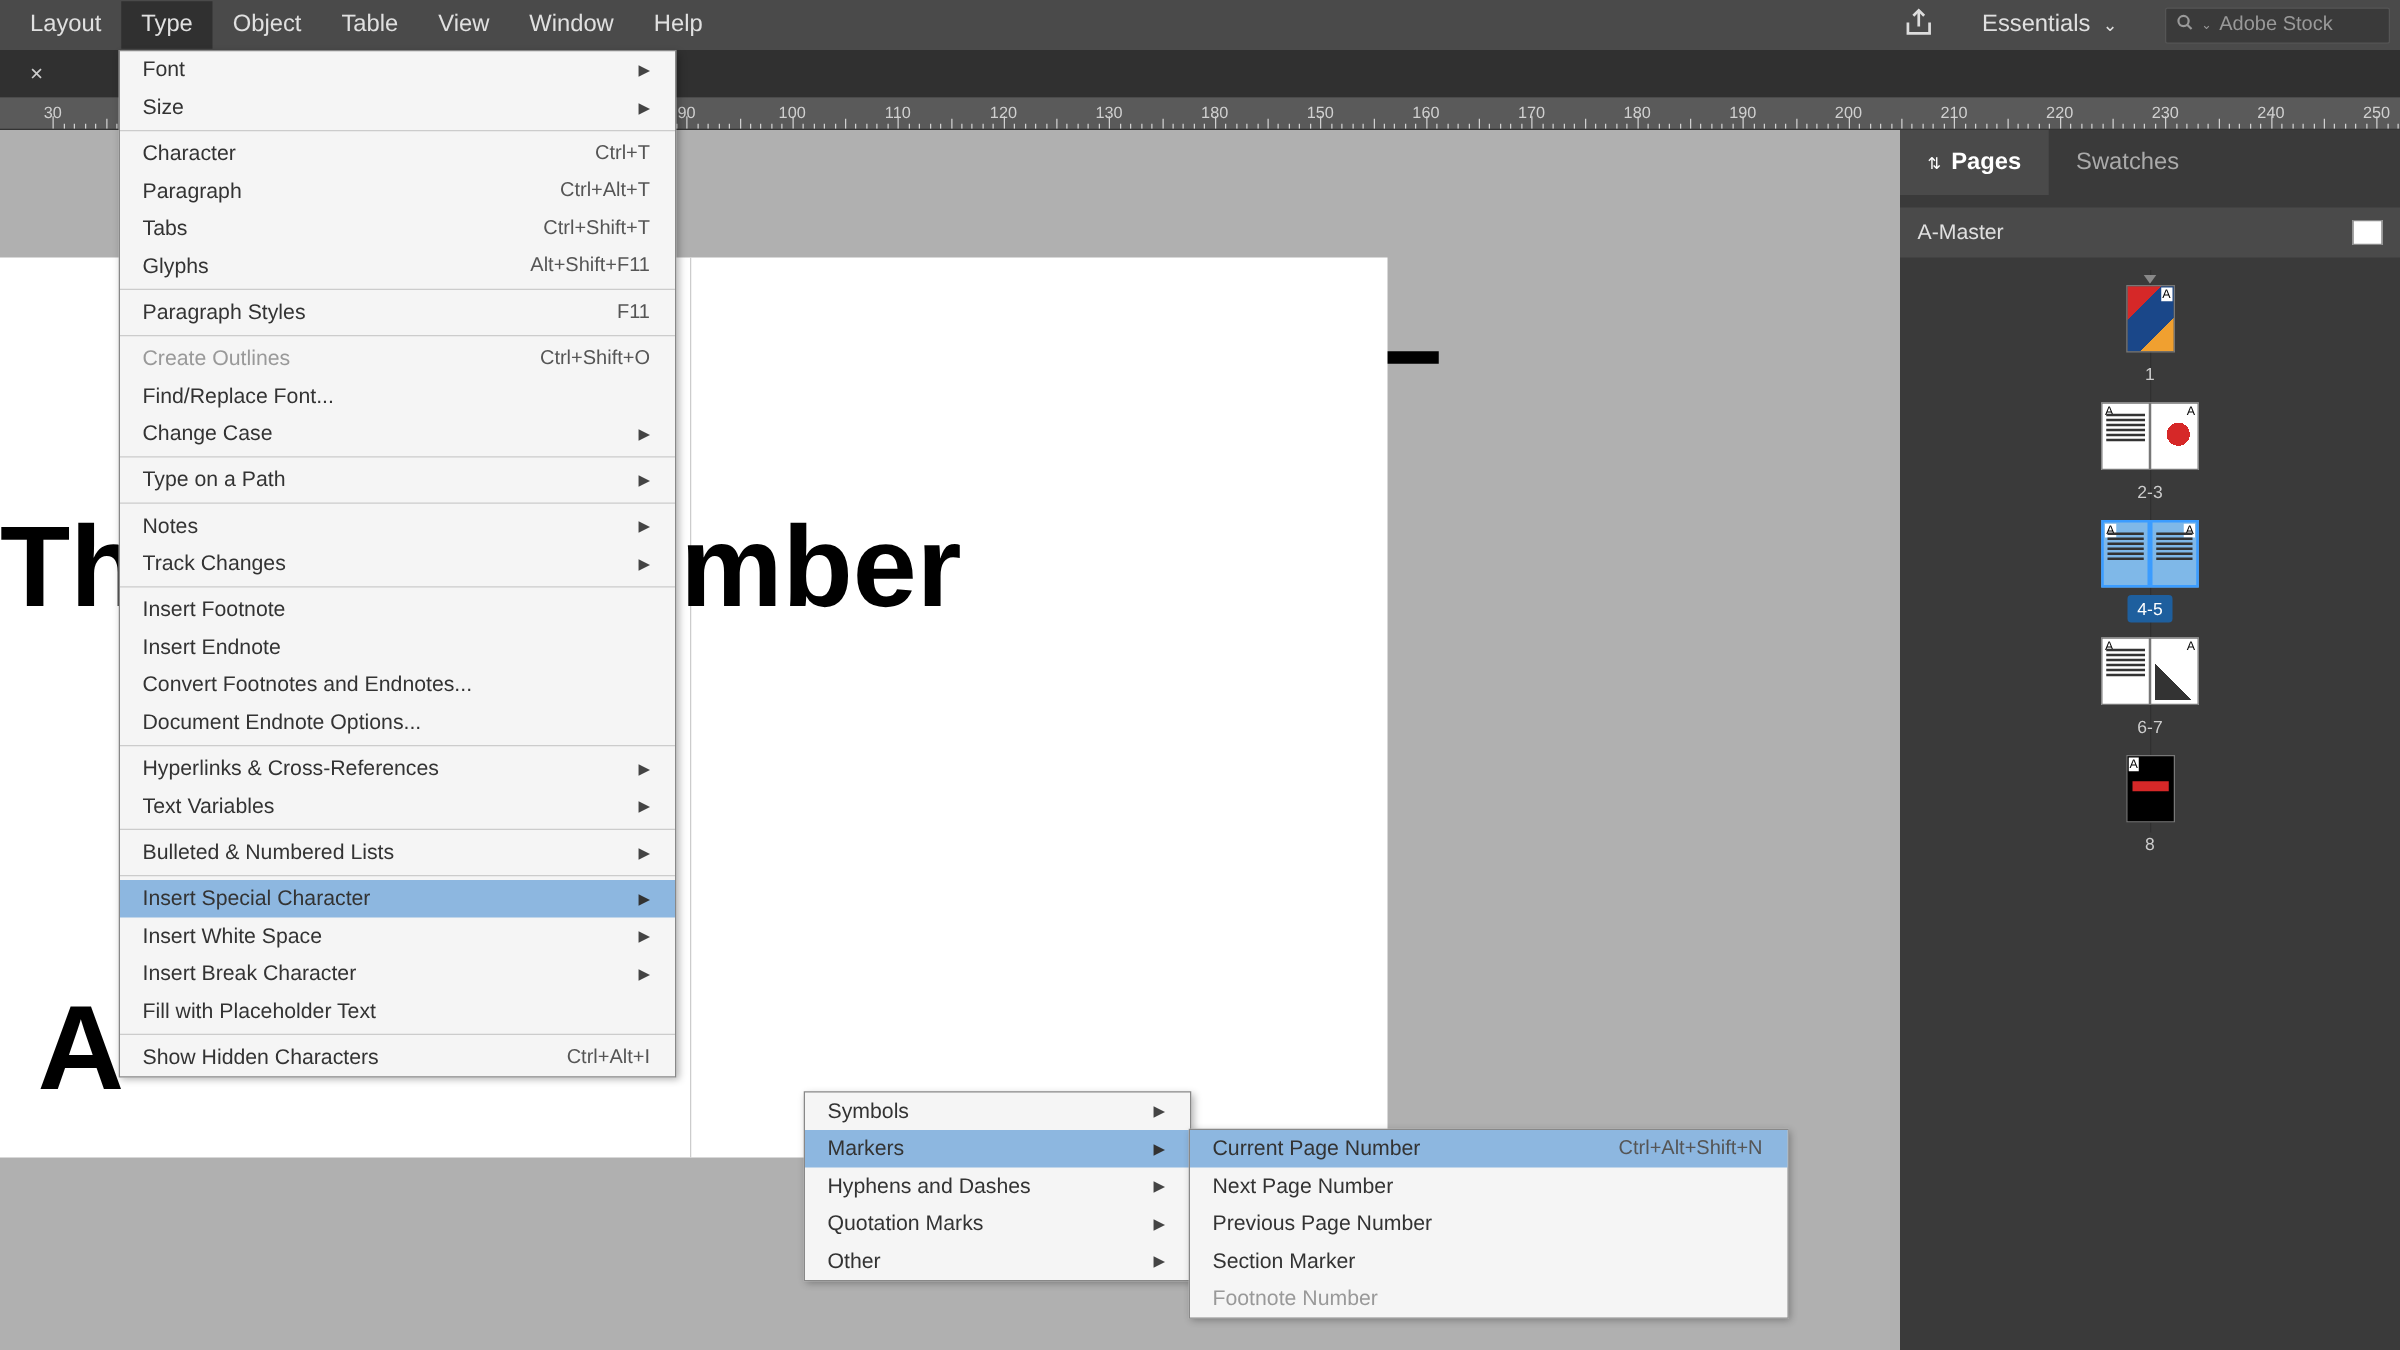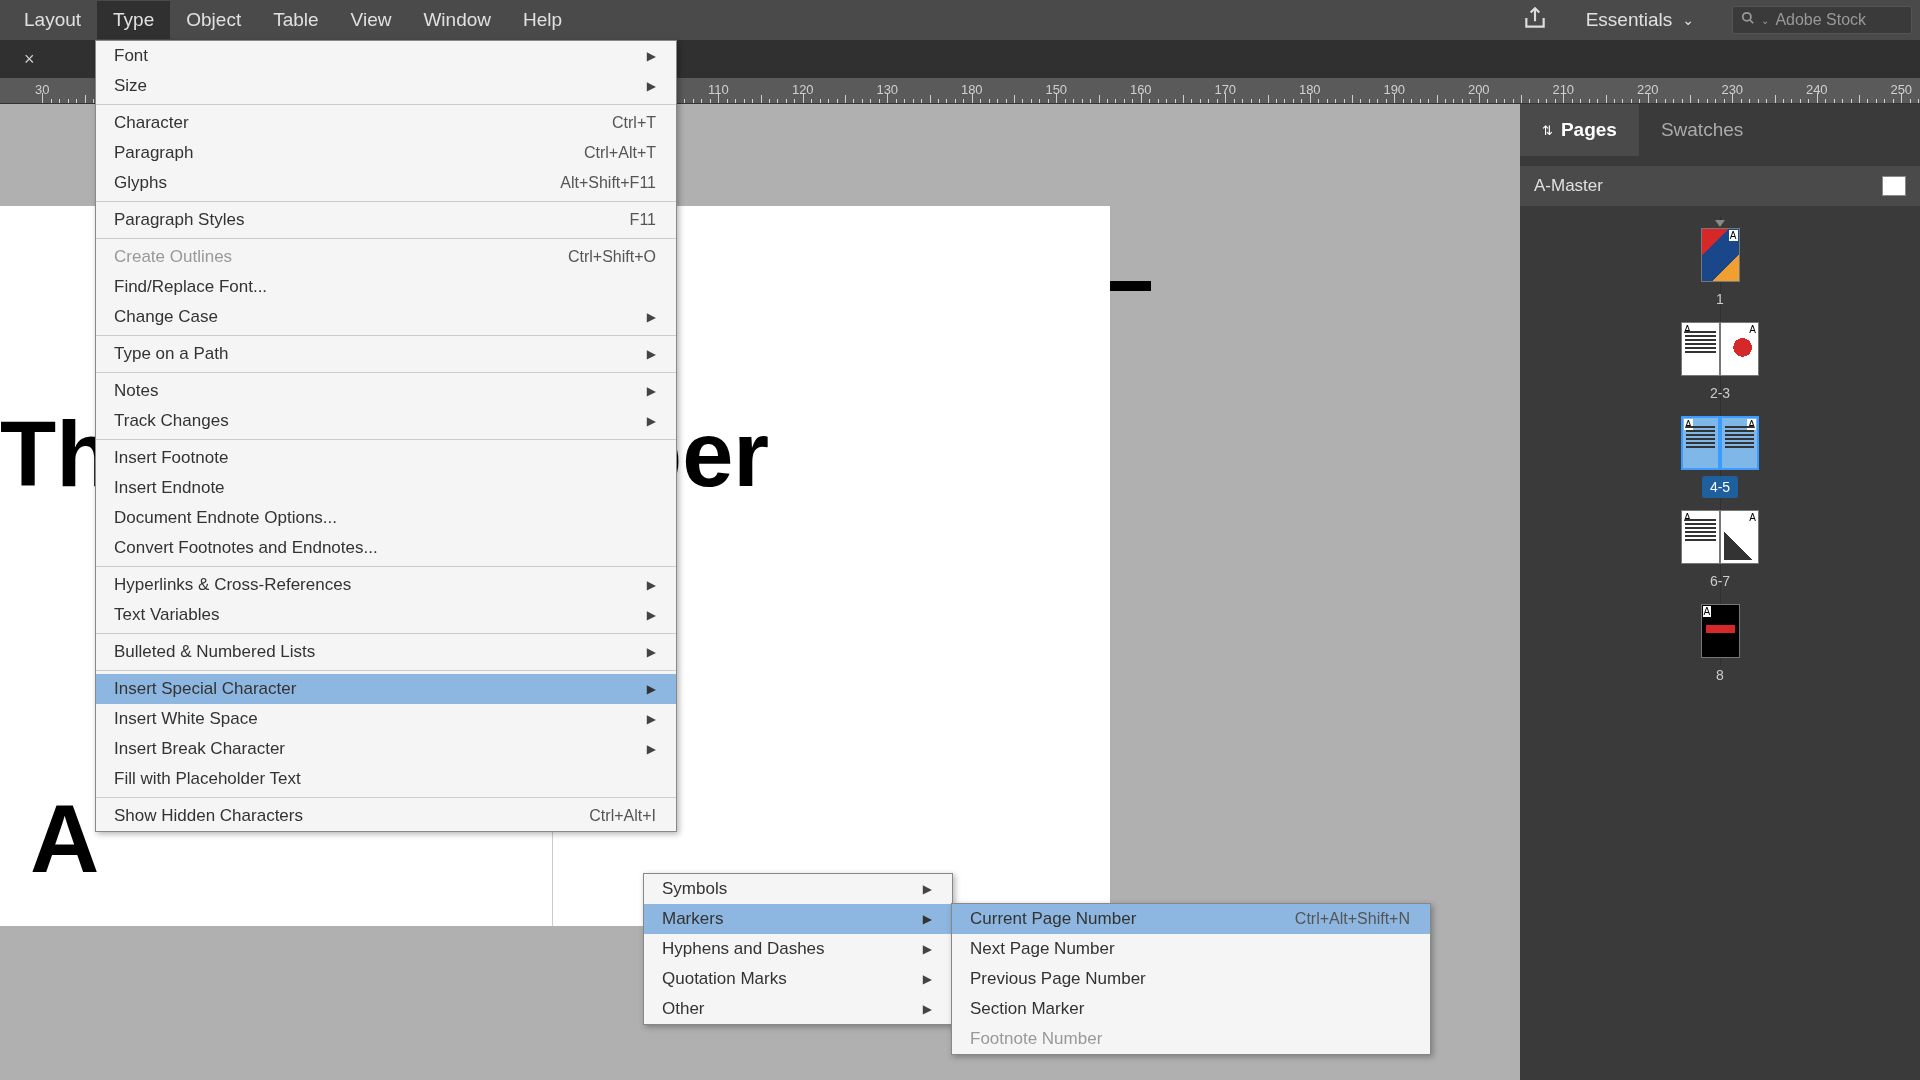--- a/index.html
+++ b/index.html
@@ -469,37 +469,41 @@
         <div class="thumb-page" style="background:#000;">
             <span class="thumb-letter left" style="background:#fff;">A</span>
             <div style="position:absolute;left:4px;top:20px;right:4px;height:8px;background:#d62828;"></div>
           </div>
       </div>
       <div class="thumb-label">8</div>
     </div>
   </div>
 </div>
 
-<div class="dropdown" id="type-dropdown" style="left:95px; top:40px; width:582px;">
+<div class="dropdown" id="type-dropdown" style="left:95px; top:40px; width:446px;">
     <div class="dropdown-item">
       <span>Font</span>
       <span class="chevron">▶</span>
     </div>
     <div class="dropdown-item">
       <span>Size</span>
       <span class="chevron">▶</span>
     </div>
     <div class="dropdown-sep"></div>
     <div class="dropdown-item">
       <span>Character</span>
       <span class="shortcut">Ctrl+T</span>
     </div>
     <div class="dropdown-item">
       <span>Paragraph</span>
       <span class="shortcut">Ctrl+Alt+T</span>
+    </div>
+    <div class="dropdown-item">
+      <span>Tabs</span>
+      <span class="shortcut">Ctrl+Shift+T</span>
     </div>
     <div class="dropdown-item">
       <span>Glyphs</span>
       <span class="shortcut">Alt+Shift+F11</span>
     </div>
     <div class="dropdown-sep"></div>
     <div class="dropdown-item">
       <span>Paragraph Styles</span>
       <span class="shortcut">F11</span>
     </div>
@@ -530,24 +534,24 @@
       <span class="chevron">▶</span>
     </div>
     <div class="dropdown-sep"></div>
     <div class="dropdown-item">
       <span>Insert Footnote</span>
     </div>
     <div class="dropdown-item">
       <span>Insert Endnote</span>
     </div>
     <div class="dropdown-item">
+      <span>Convert Footnotes and Endnotes...</span>
+    </div>
+    <div class="dropdown-item">
       <span>Document Endnote Options...</span>
-    </div>
-    <div class="dropdown-item">
-      <span>Convert Footnotes and Endnotes...</span>
     </div>
     <div class="dropdown-sep"></div>
     <div class="dropdown-item">
       <span>Hyperlinks &amp; Cross-References</span>
       <span class="chevron">▶</span>
     </div>
     <div class="dropdown-item">
       <span>Text Variables</span>
       <span class="chevron">▶</span>
     </div>

